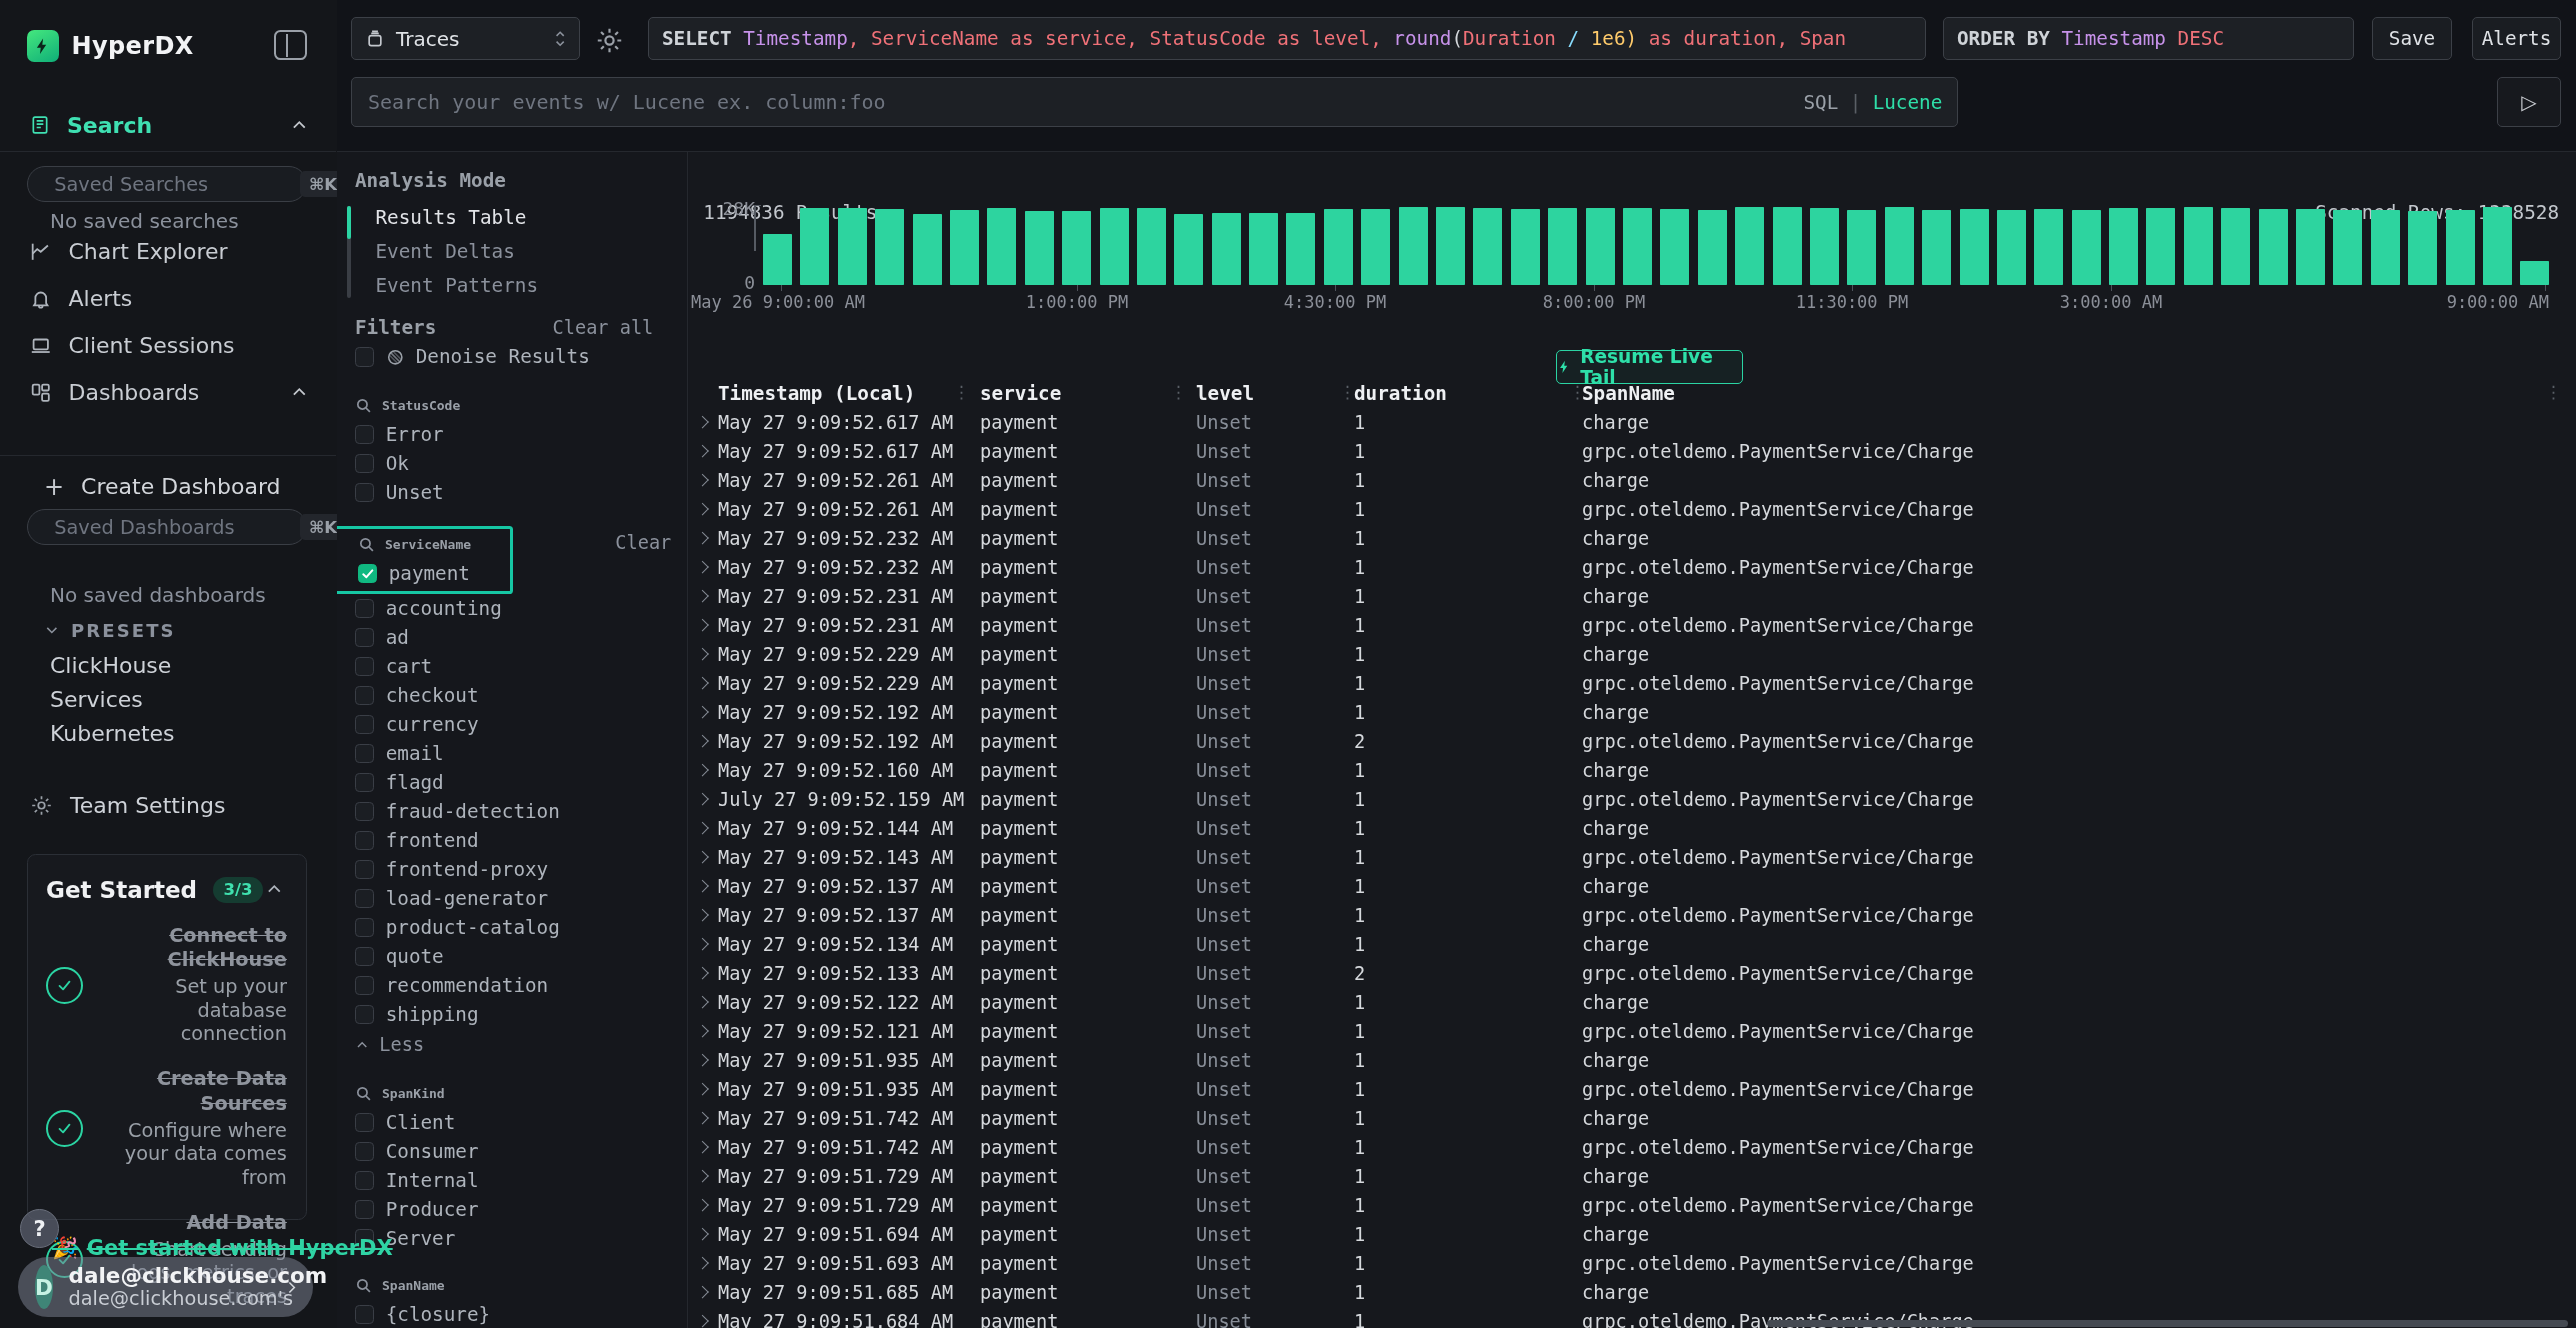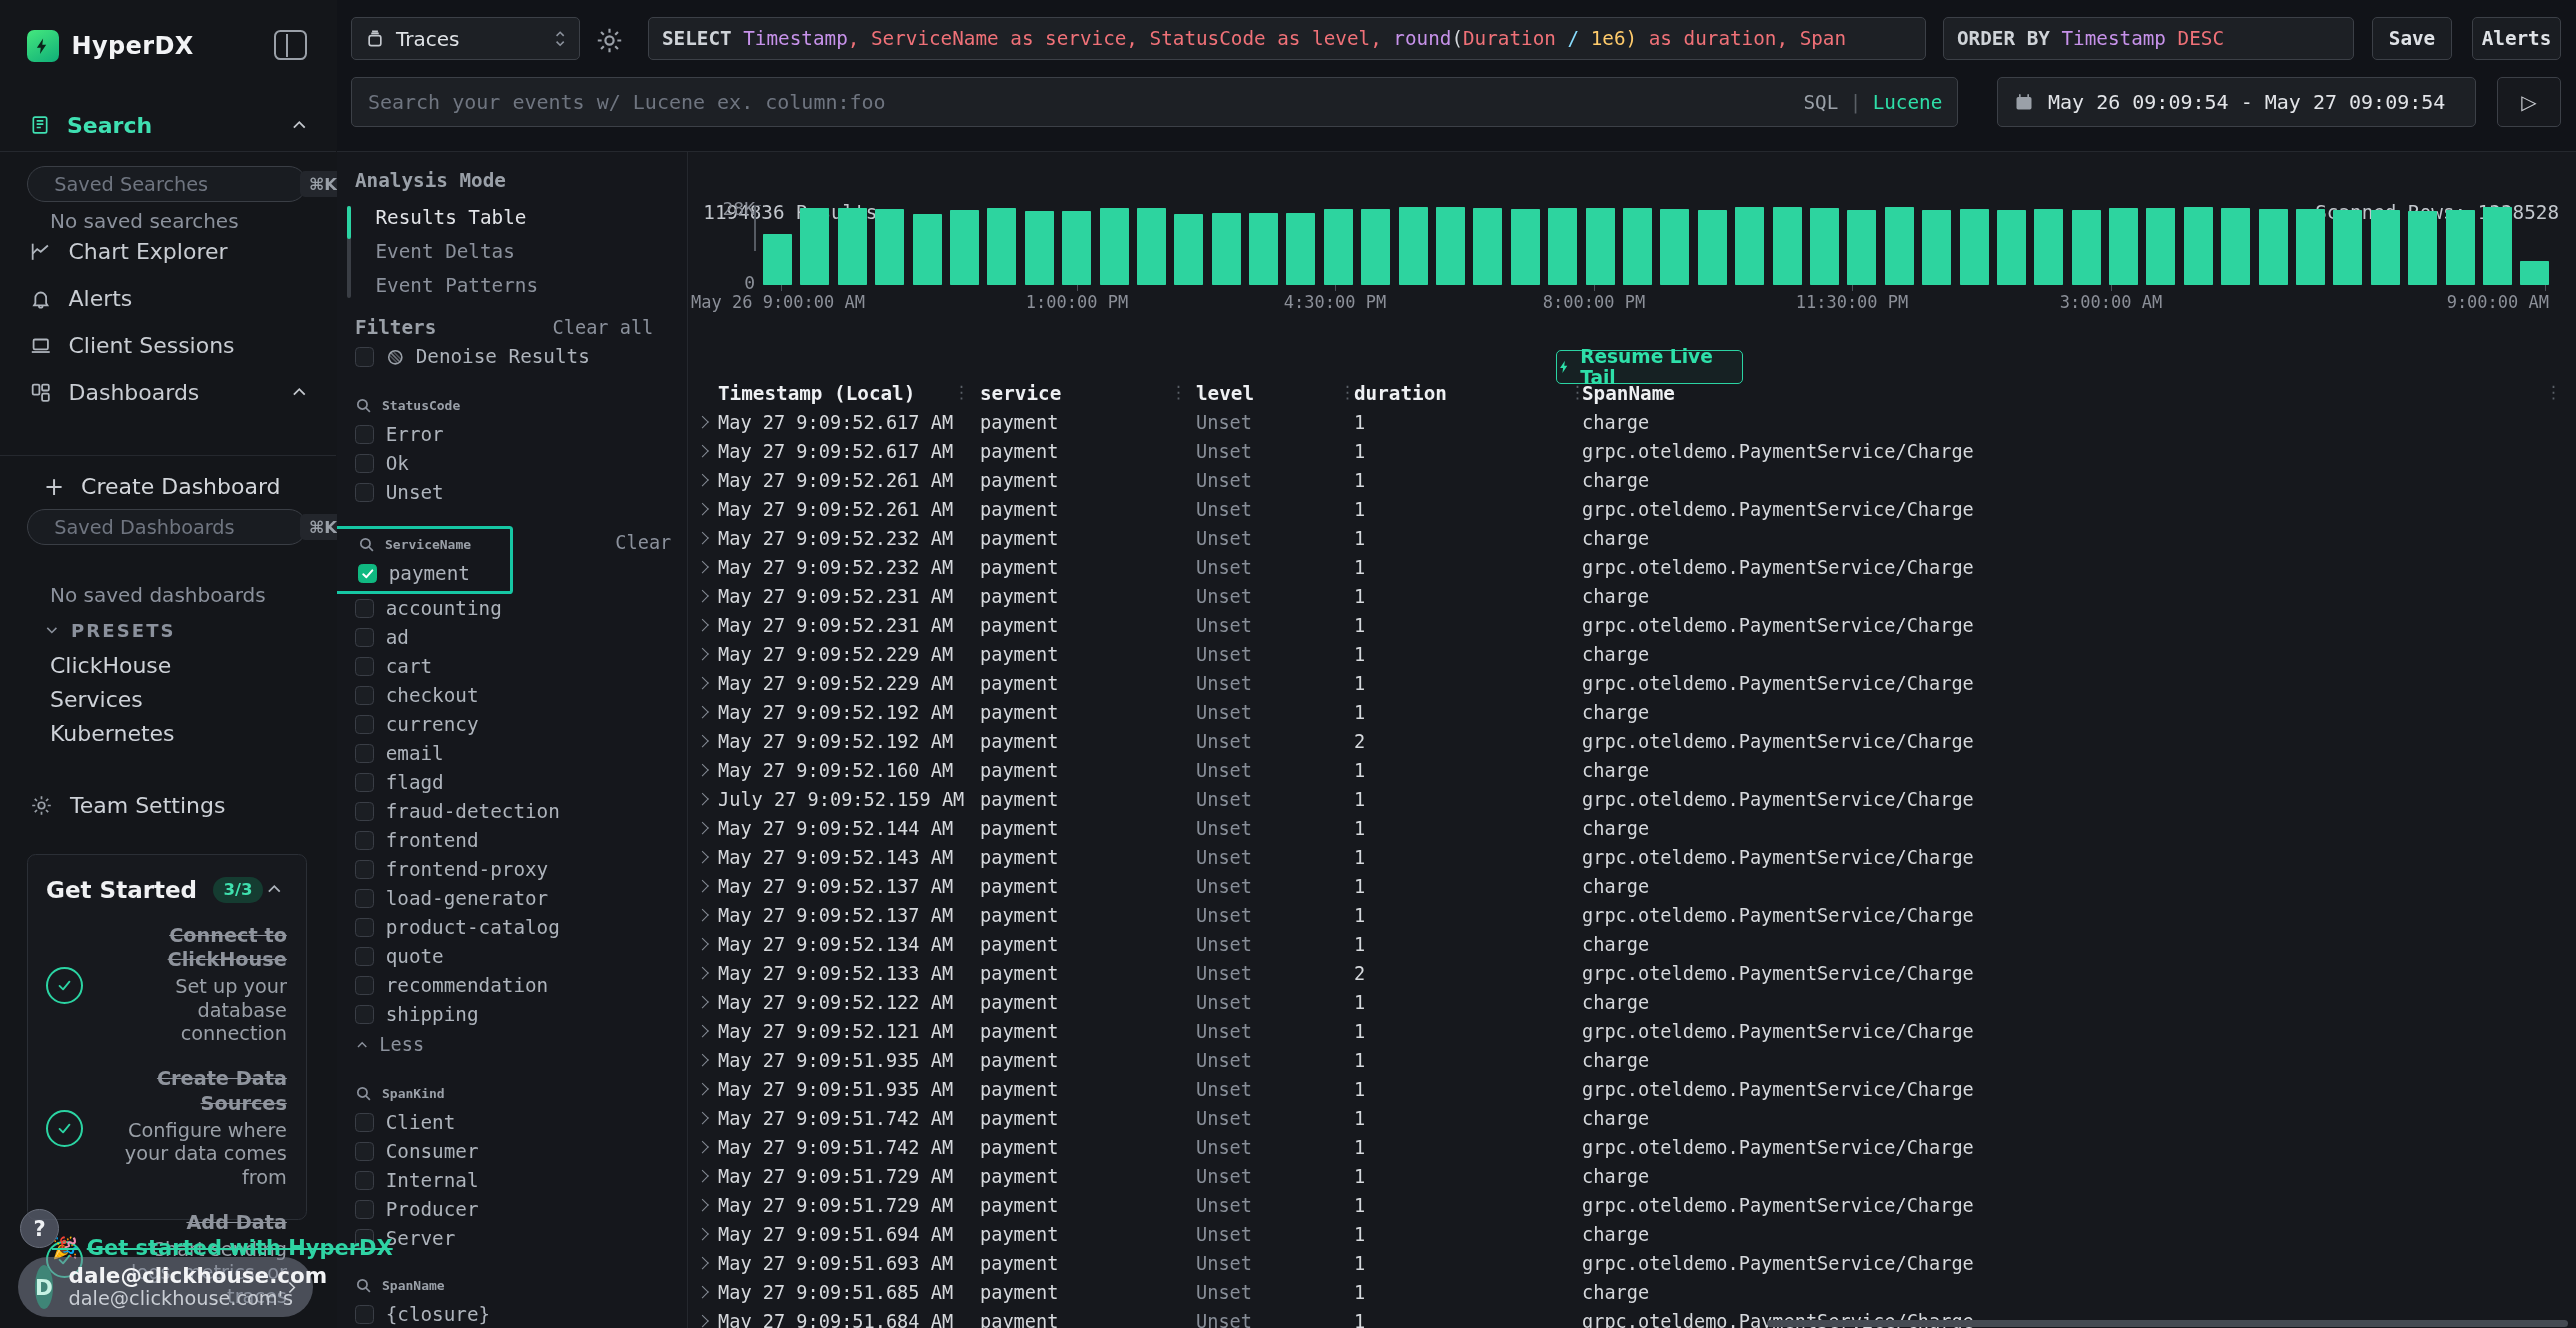--- a/index.html
+++ b/index.html
@@ -70,21 +70,21 @@
   .tb-box{position:absolute;background:#1d2025;border:1.4px solid #3c4047;border-radius:5px;box-sizing:border-box;display:flex;align-items:center;}
   #src-select{left:13.6px;top:17px;width:229px;height:43px;}
   #src-select .jar{margin-left:13px;width:20px;height:20px;color:#c3c7cd;}
   #src-select .lbl{margin-left:11.4px;font-size:20px;color:#dfe2e6;}
   #src-select .updown{position:absolute;right:11.4px;color:#8b919c;}
   #gear-btn{position:absolute;left:258px;top:26px;width:29px;height:29px;color:#9aa0a8;}
   #sql-box{left:311px;top:17px;width:1278px;height:43px;overflow:hidden;white-space:nowrap;}
   #sql-tokens{margin-left:13px;font-size:19.3px;letter-spacing:0;}
   #order-box{left:1606px;top:17px;width:411px;height:43px;overflow:hidden;white-space:nowrap;}
   #order-tokens{margin-left:13px;font-size:19.3px;}
-  .tb-btn{position:absolute;top:17px;height:43px;background:#1a1d22;border:1.4px solid #3c4047;border-radius:5px;box-sizing:border-box;display:flex;align-items:center;justify-content:center;font-size:19.3px;font-weight:bold;color:#dfe2e6;}
+  .tb-btn{position:absolute;top:17px;height:43px;background:#1a1d22;border:1.4px solid #3c4047;border-radius:5px;box-sizing:border-box;display:flex;align-items:center;justify-content:center;font-size:19.3px;font-weight:normal;color:#dfe2e6;}
   #save-btn{left:2035px;width:80px;}
   #alerts-btn{left:2135px;width:89px;}
   #search-box{left:13.6px;top:77px;width:1607px;height:50px;}
   #search-box input{flex:1;margin-left:14.3px;background:transparent;border:none;outline:none;font-size:20px;color:#c9ccd1;font-family:"DejaVu Sans Mono",monospace;}
   #search-box input::placeholder{color:#6f7580;}
   .lang-toggle{margin-right:14.3px;font-size:19.3px;display:flex;gap:11.4px;align-items:center;}
   .lang-sql{color:#9aa0a8;}
   .lang-div{color:#5a5f66;}
   .lang-lucene{color:#2ee0a9;}
   #date-box{left:1660px;top:77px;width:479px;height:50px;}
@@ -387,31 +387,20 @@
 
   <div class="tb-box" id="search-box">
     <input readonly="" placeholder="Search your events w/ Lucene ex. column:foo" style="">
     <span class="lang-toggle mono">
       <span class="lang-sql">SQL</span>
       <span class="lang-div">|</span>
       <span class="lang-lucene">Lucene</span>
     </span>
   </div>
 
-  <div class="tb-box" id="date-box">
-    <span class="cal">
-      <svg width="20" height="20" viewBox="0 0 24 24" fill="#9aa0a8">
-          <rect x="3" y="6" width="18" height="15" rx="2"></rect>
-          <rect x="3" y="3.5" width="18" height="1.8" rx="0.9" opacity="0"></rect>
-          <rect x="6" y="2.5" width="2" height="4" rx="1"></rect>
-          <rect x="16" y="2.5" width="2" height="4" rx="1"></rect>
-        </svg>
-    </span>
-    <span class="lbl mono">May 26 09:09:54 - May 27 09:09:54</span>
-  </div>
   <div id="play-btn">
       <span>▷</span>
     </div>
 </div>
 
 <div id="filter-panel">
   <div class="fp-h mono">Analysis Mode</div>
   <div id="mode-list">
     <div id="mode-track"></div>
       <div id="mode-track-active"></div>

